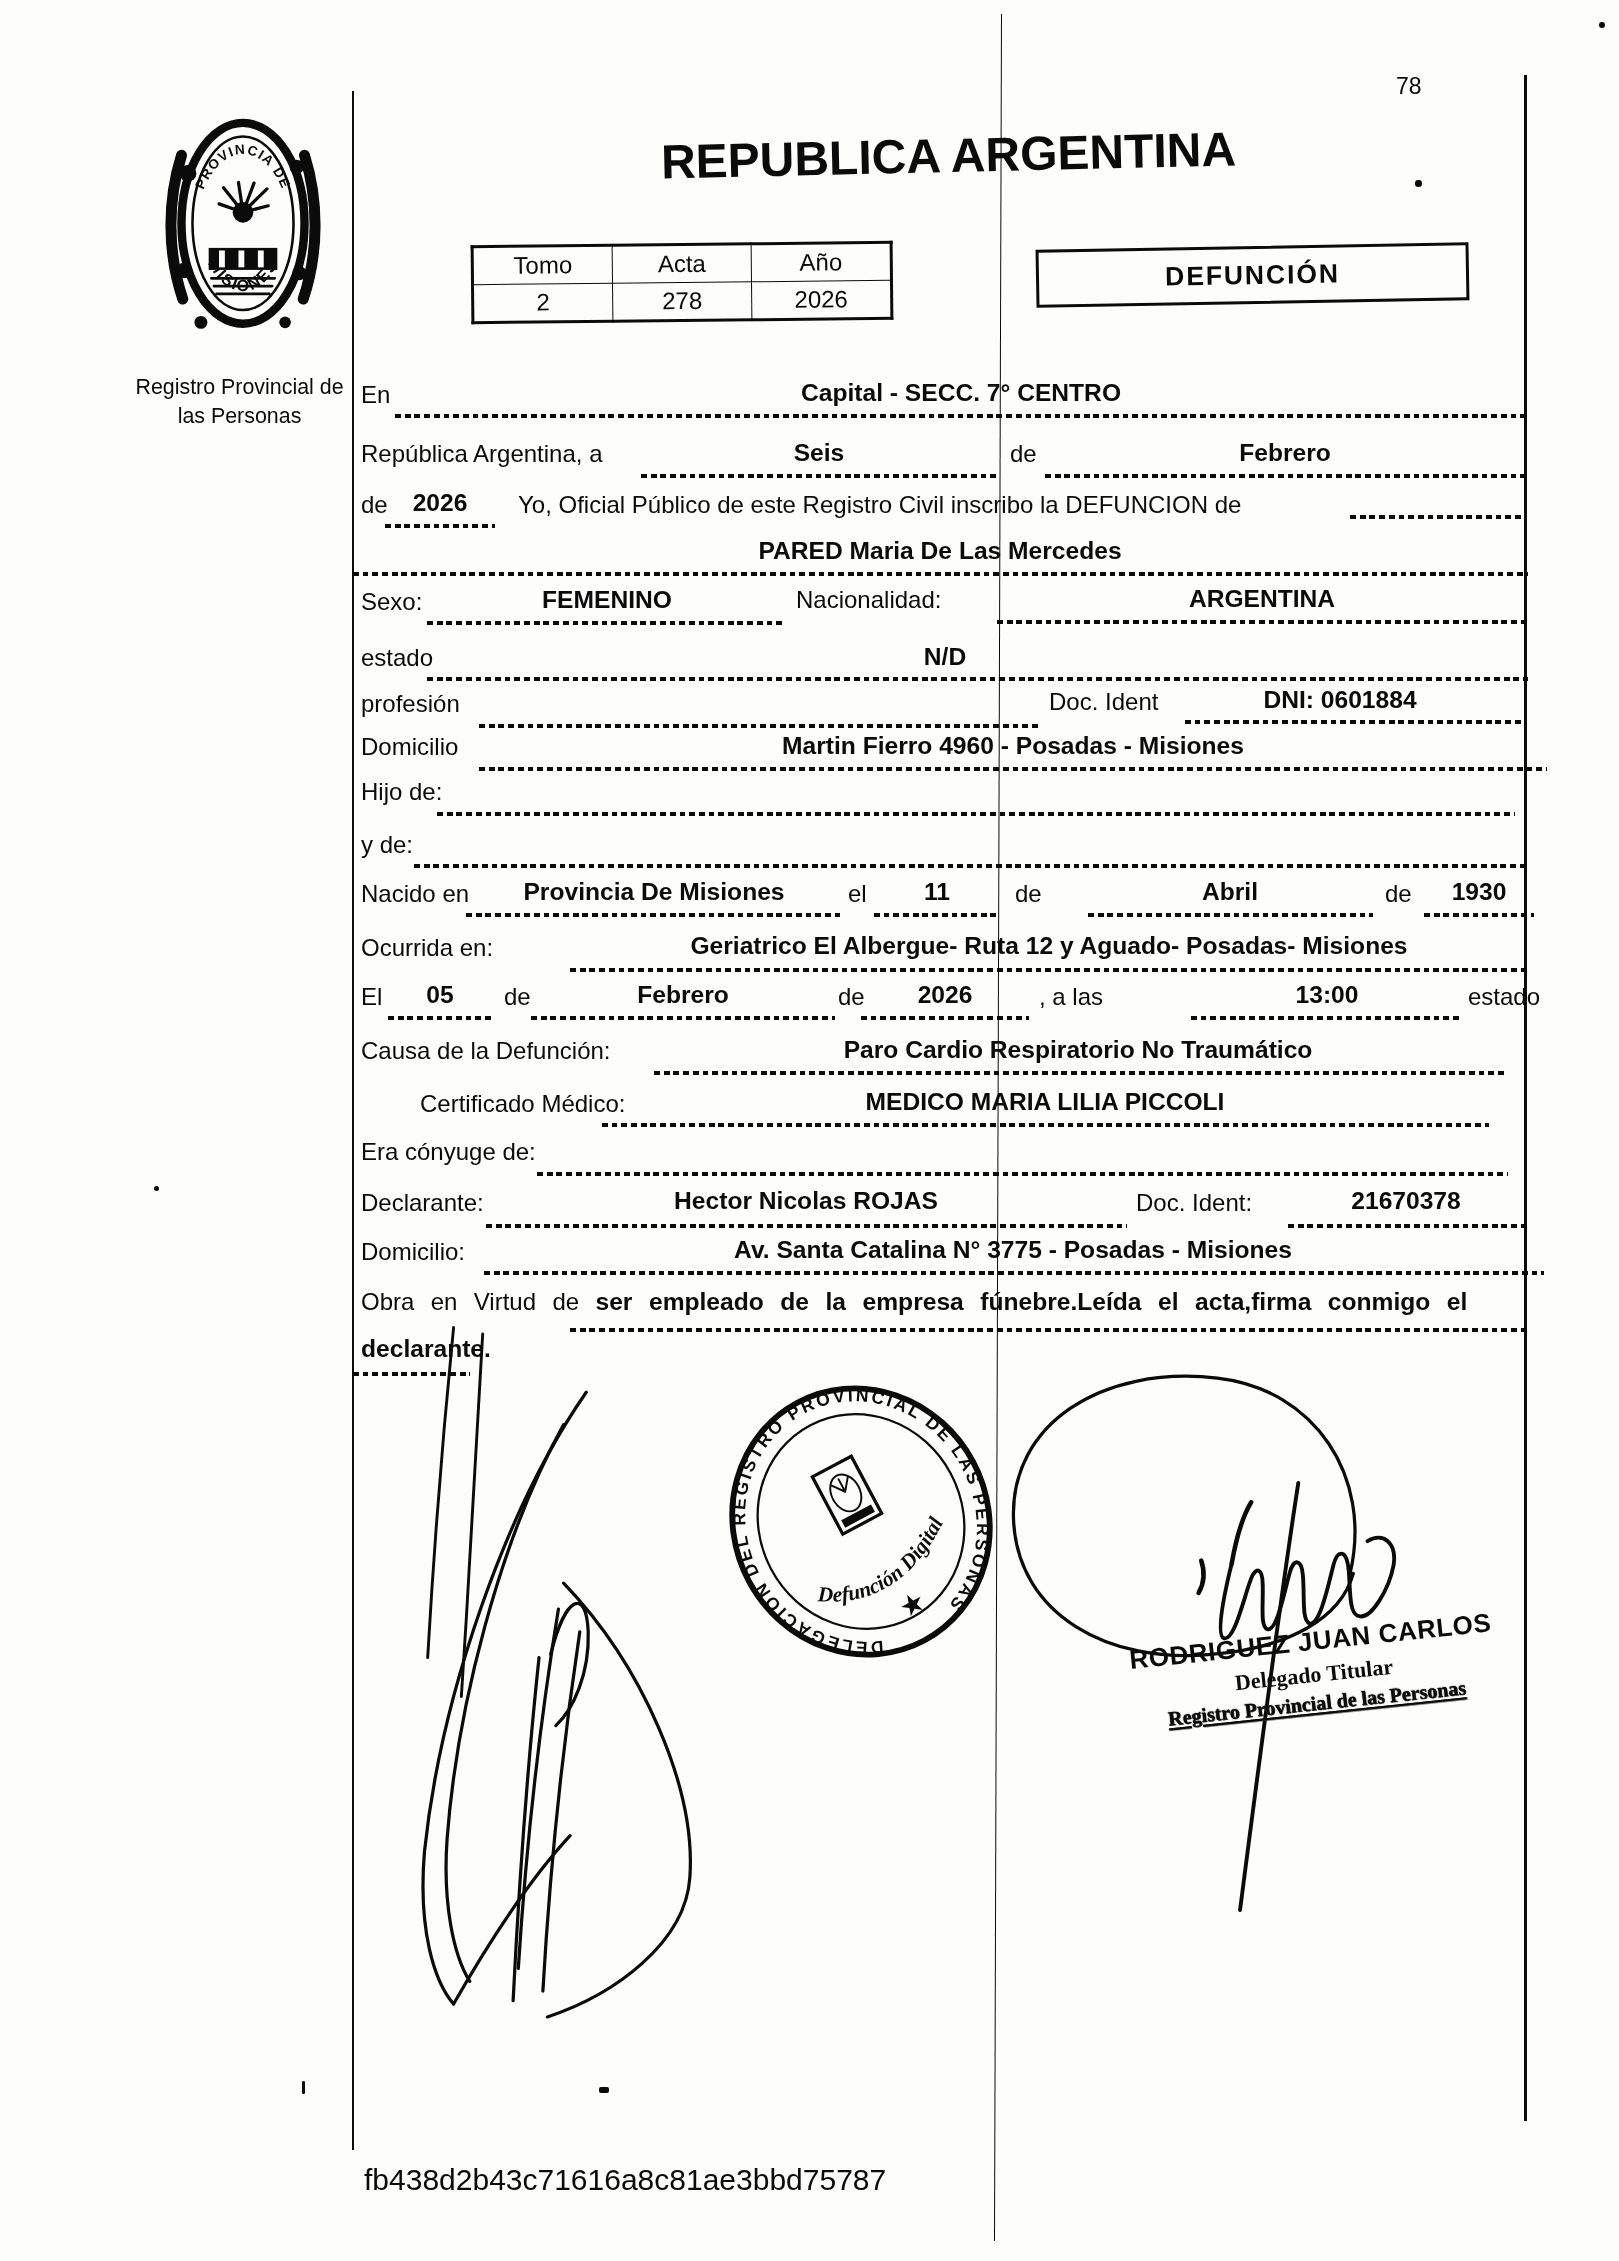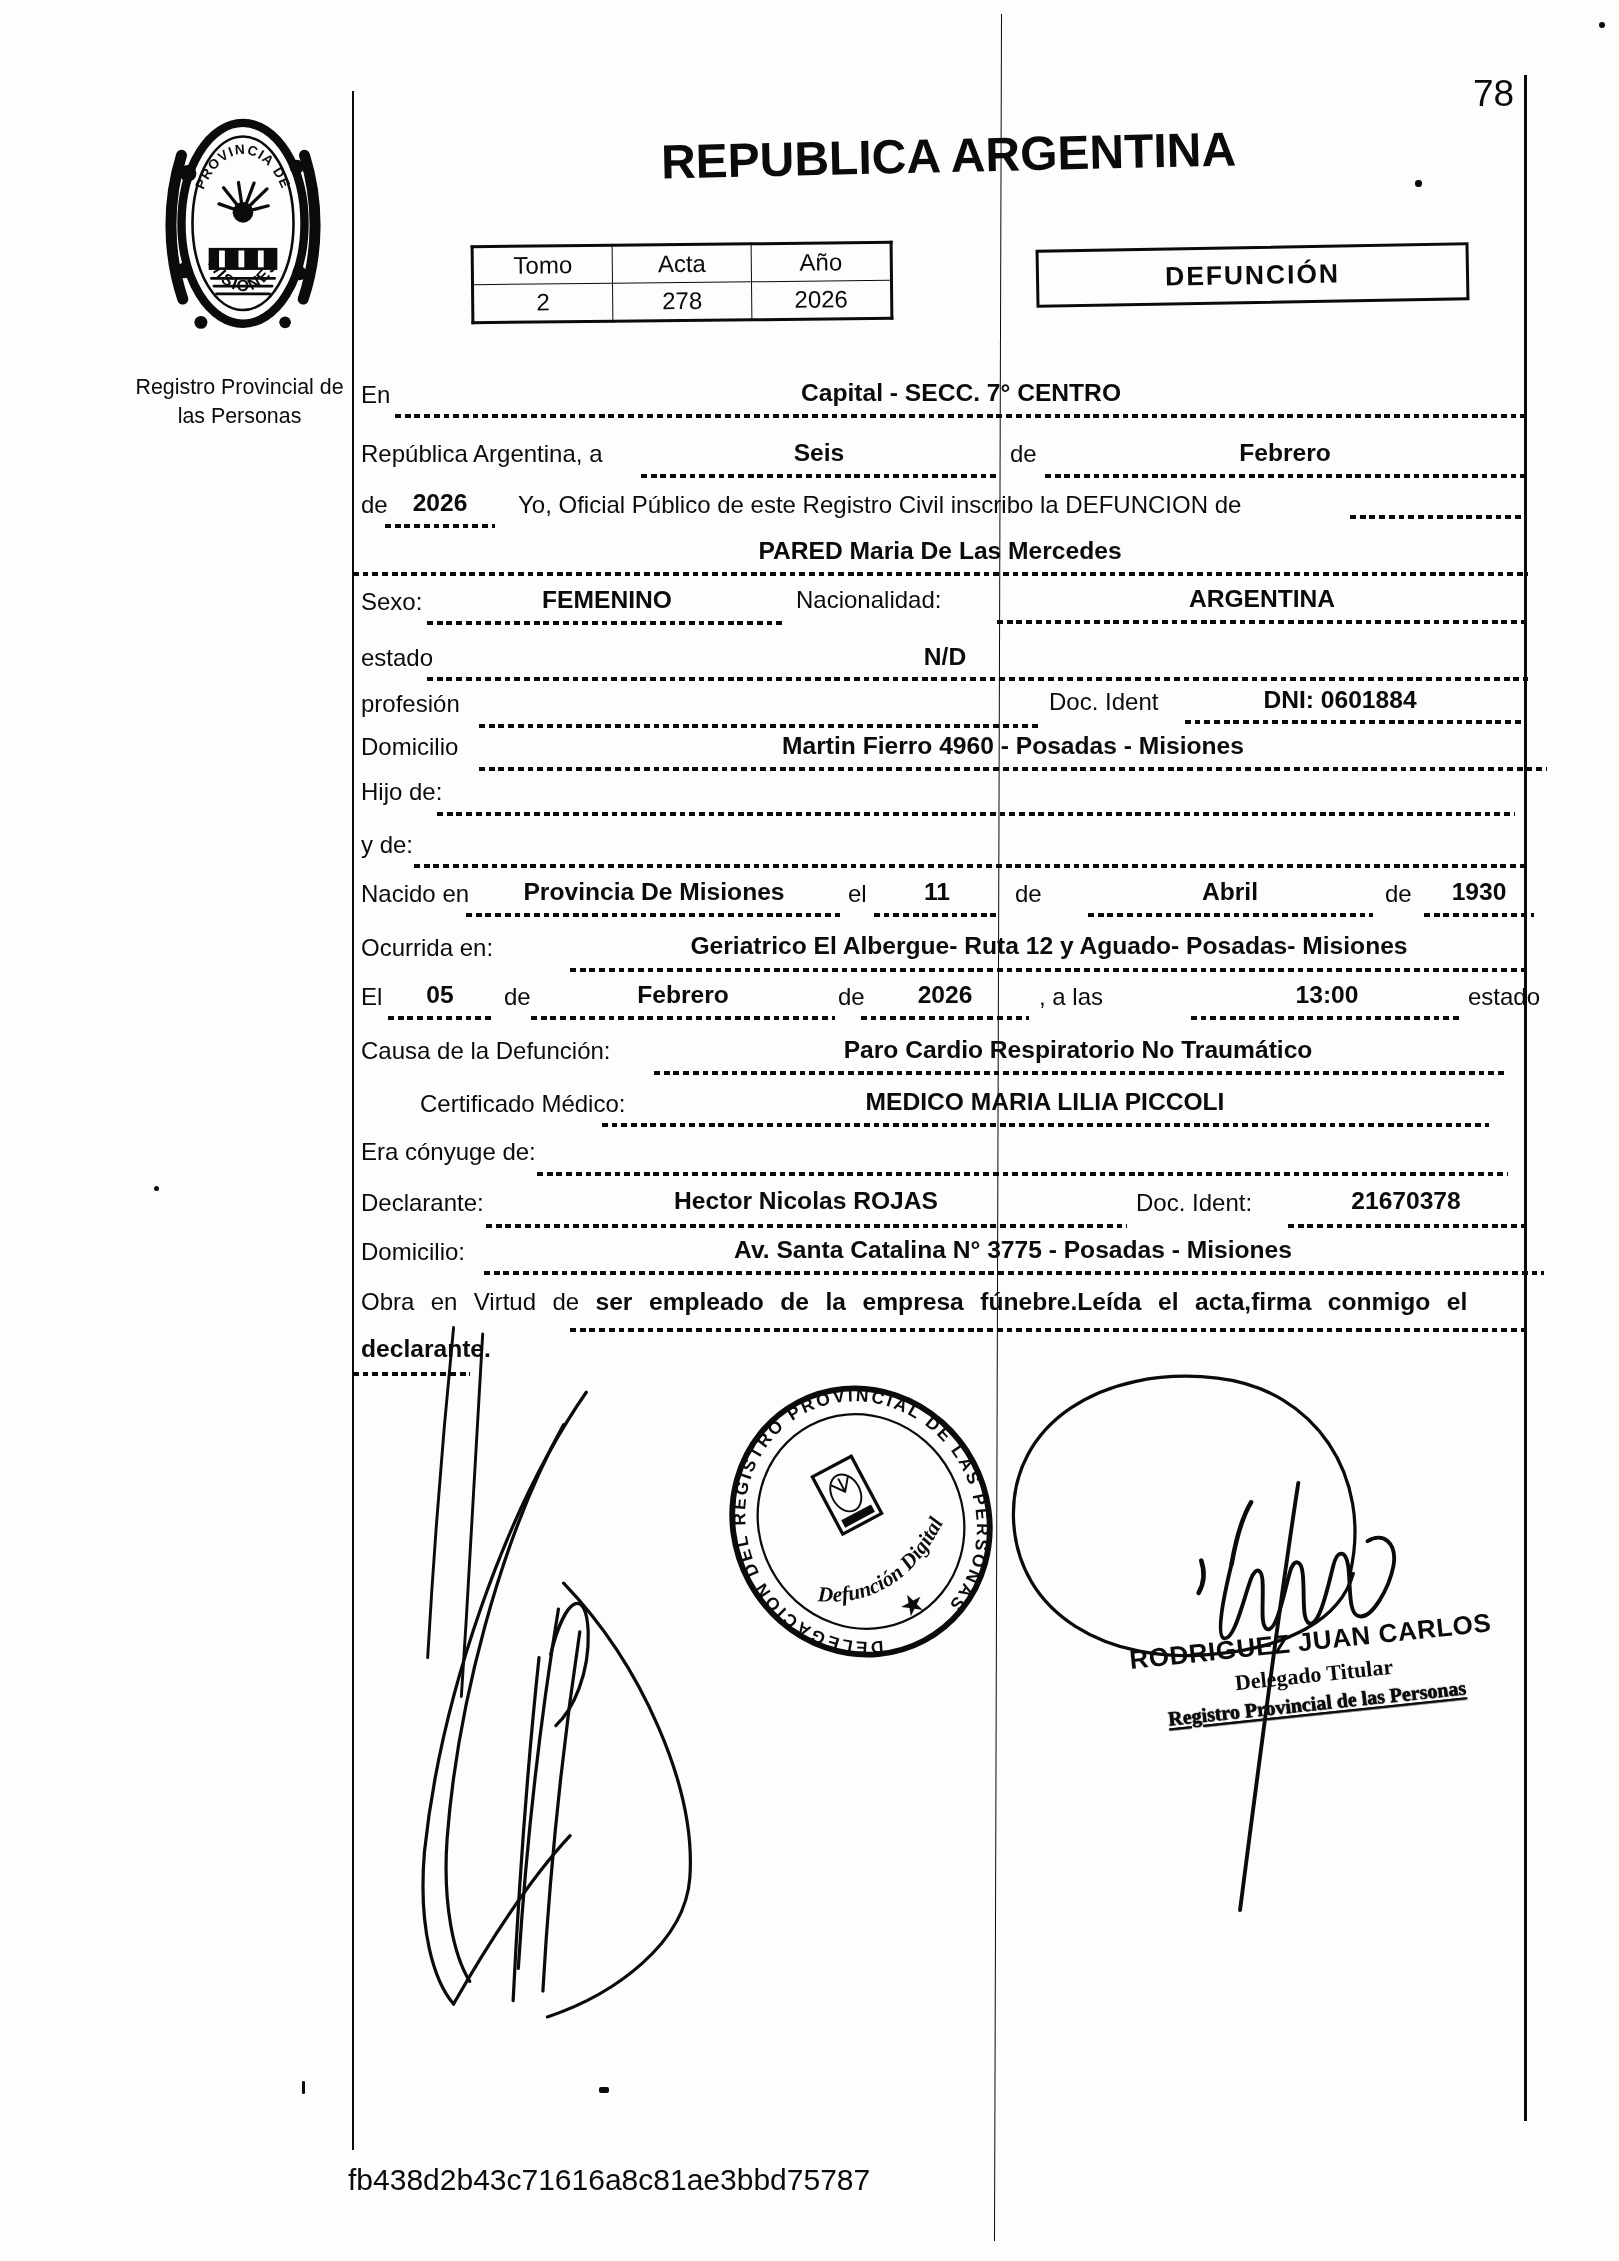--- a/index.html
+++ b/index.html
@@ -4,36 +4,36 @@
 <style>
   html,body{margin:0;padding:0;background:#888;}
   .page{position:relative;width:1620px;height:2261px;background:#fdfdfc;
         font-family:"Liberation Sans",sans-serif;color:#0b0b0b;overflow:hidden;}
   .lab{position:absolute;font-size:24px;white-space:nowrap;}
   .val{position:absolute;font-size:24.6px;font-weight:bold;white-space:nowrap;transform:translateX(-50%);}
   .dot{position:absolute;height:3.9px;
        background:repeating-linear-gradient(90deg,#0b0b0b 0 5.8px,transparent 5.8px 9.7px);}
   .vline{position:absolute;background:#0b0b0b;}
   .art{position:absolute;background:#0b0b0b;border-radius:50%;}
-  .pnum{position:absolute;left:1473px;top:73px;font-size:37px;}
+  .pnum{position:absolute;left:1396px;top:73px;font-size:23px;}
   .title{position:absolute;left:638px;top:128px;width:621px;text-align:center;
          font-size:48px;font-weight:bold;transform:rotate(-1.3deg);}
   table.idx{position:absolute;left:471px;top:243px;border-collapse:collapse;
             transform:rotate(-0.6deg);border:3.2px solid #0b0b0b;}
   table.idx th,table.idx td{border:1.9px solid #0b0b0b;width:138px;height:36px;
             text-align:center;font-size:24px;font-weight:500;padding:0;}
   .defbox{position:absolute;left:1036px;top:246px;width:427px;height:52px;border:3.2px solid #0b0b0b;
           display:flex;align-items:center;justify-content:center;font-size:26.5px;font-weight:600;
           letter-spacing:1.9px;transform:rotate(-1deg);}
   .regname{position:absolute;left:110px;top:373px;width:259px;text-align:center;
            font-size:21.4px;line-height:1.35;}
   .obra{position:absolute;left:361px;top:1288px;font-size:24px;white-space:nowrap;word-spacing:9.7px;}
   .obra b{font-size:24.6px;}
   .decl2{position:absolute;left:361px;top:1335px;font-size:24.6px;font-weight:bold;}
-  .hash{position:absolute;left:348px;top:2163px;font-size:30px;}
+  .hash{position:absolute;left:364px;top:2163px;font-size:30px;}
   .sigblock{position:absolute;left:1113px;top:1626px;width:401px;text-align:center;
             transform:rotate(-6deg);}
   .sig-name{font-size:26px;font-weight:bold;letter-spacing:0.6px;}
   .sig-title{font-family:"Liberation Serif",serif;font-size:22px;font-weight:600;margin-top:5.2px;}
   .sig-office{font-family:"Liberation Serif",serif;font-size:20px;font-weight:bold;margin-top:3.9px;
               text-decoration:underline;text-decoration-thickness:1.9px;text-underline-offset:3.2px;
               text-shadow:0 0 1.3px #222,0.6px 0.6px 0 #333;}
   svg{position:absolute;}
   .stroke{fill:none;stroke:#0b0b0b;stroke-linecap:round;}
 </style>

